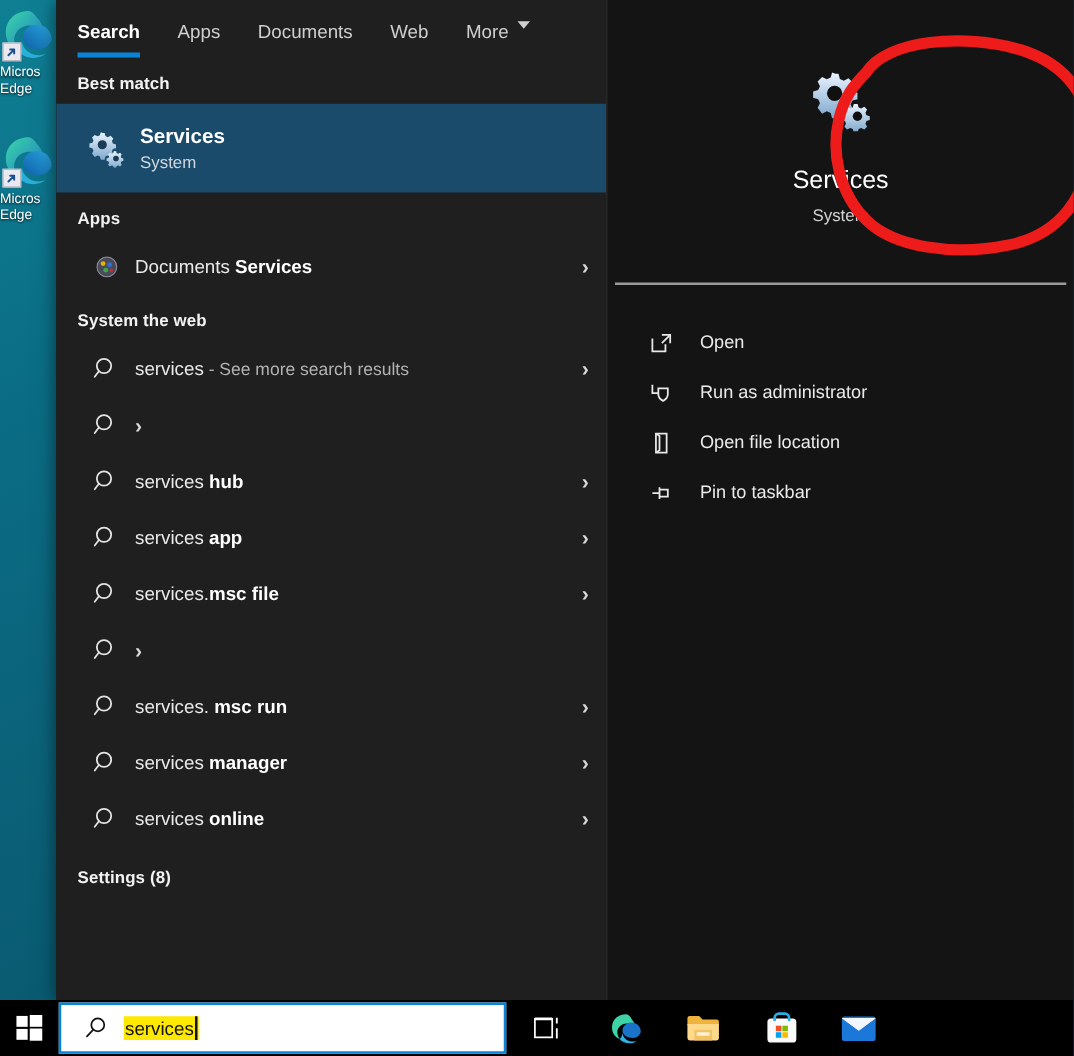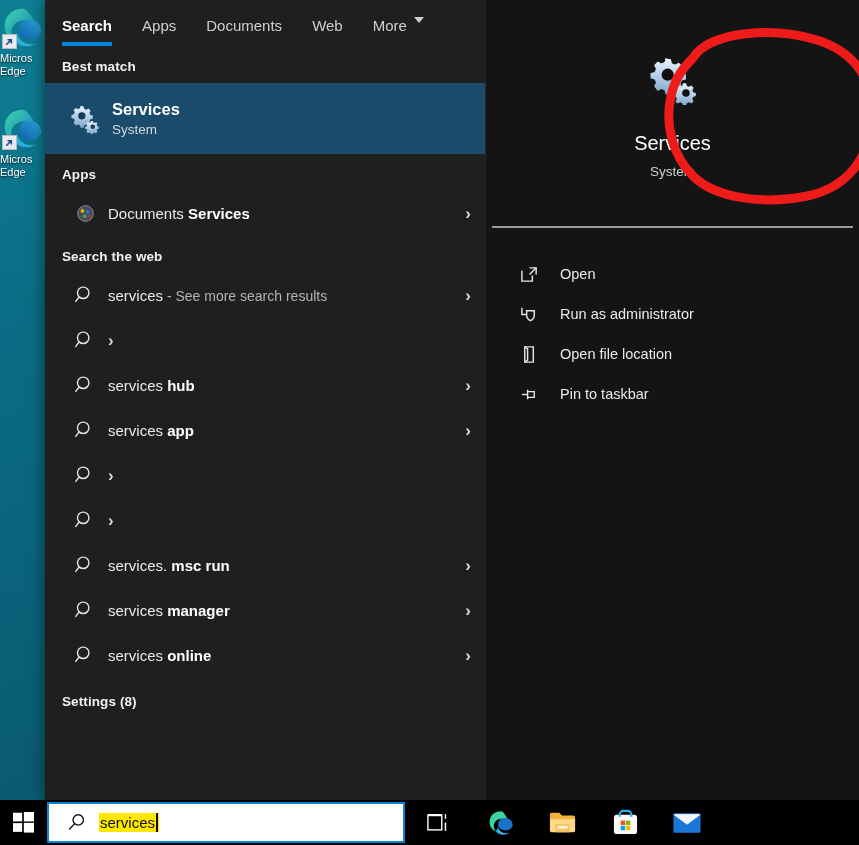--- a/index.html
+++ b/index.html
@@ -240,21 +240,21 @@
             <circle cx="11" cy="15" r="2.2" fill="#3aa64a"></circle>
             <circle cx="16" cy="15" r="1.6" fill="#c03030"></circle>
           </svg>
         </span>
         <span class="res-label">
           <span>Documents </span><b>Services</b>
         </span>
         <span class="chev">›</span>
       </div>
 
-      <div class="section-head">Search the web</div>
+      <div class="section-head">System the web</div>
 
       <div id="web-list">
           <div class="res-row">
             <span class="res-ico">
               <svg width="21" height="21" viewBox="0 0 22 22">
                 <circle cx="8.6" cy="8.2" r="6" fill="none" stroke="#e4e4e4" stroke-width="1.5"></circle>
                 <line x1="4.3" y1="12.6" x2="0.8" y2="17.2" stroke="#e4e4e4" stroke-width="1.5" stroke-linecap="round"></line>
               </svg>
             </span>
             <span class="res-label"><span>services</span><b></b><span class="muted"> - See more search results</span></span>
@@ -289,20 +289,21 @@
             <span class="res-label"><span>services </span><b>app</b><span class="muted"></span></span>
             <span class="chev">›</span>
           </div>
           <div class="res-row">
             <span class="res-ico">
               <svg width="21" height="21" viewBox="0 0 22 22">
                 <circle cx="8.6" cy="8.2" r="6" fill="none" stroke="#e4e4e4" stroke-width="1.5"></circle>
                 <line x1="4.3" y1="12.6" x2="0.8" y2="17.2" stroke="#e4e4e4" stroke-width="1.5" stroke-linecap="round"></line>
               </svg>
             </span>
+            <span class="res-label"><span>services.</span><b>msc file</b><span class="muted"></span></span>
             <span class="chev">›</span>
           </div>
           <div class="res-row">
             <span class="res-ico">
               <svg width="21" height="21" viewBox="0 0 22 22">
                 <circle cx="8.6" cy="8.2" r="6" fill="none" stroke="#e4e4e4" stroke-width="1.5"></circle>
                 <line x1="4.3" y1="12.6" x2="0.8" y2="17.2" stroke="#e4e4e4" stroke-width="1.5" stroke-linecap="round"></line>
               </svg>
             </span>
             <span class="chev">›</span>

